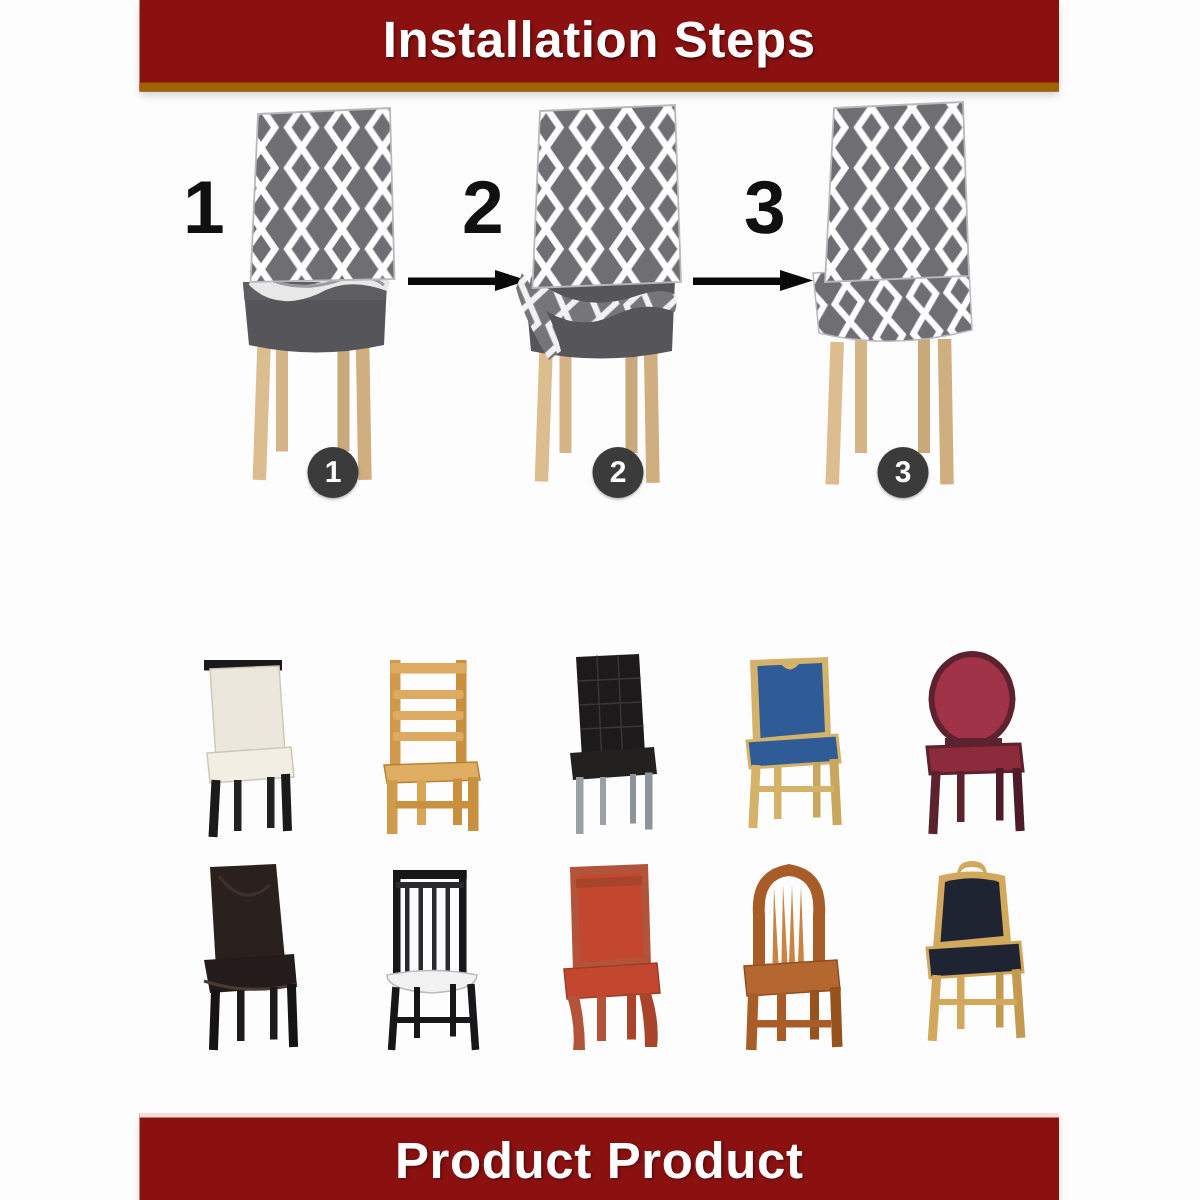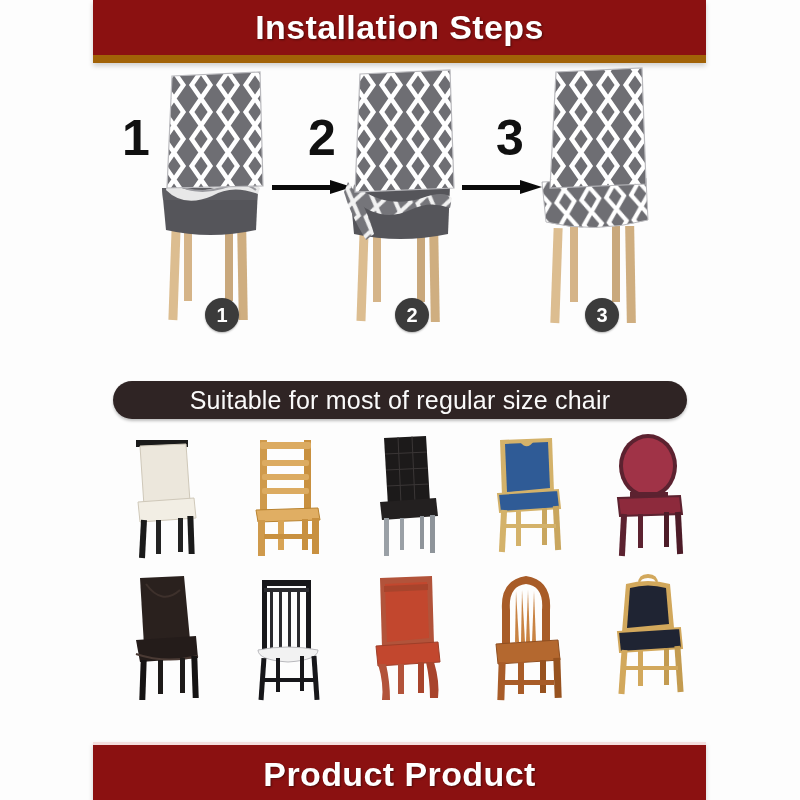--- a/index.html
+++ b/index.html
@@ -11,21 +11,21 @@
     overflow:hidden;
     position:relative;
   }
   .page{position:relative;width:800px;height:800px;background:#fdfdfd;}
 
   
   .banner{
     position:absolute;
     display:flex;align-items:center;justify-content:center;
     background:#8b1111;
-    border-bottom:8px solid #a16207;
+    border-bottom:6px solid #a16207;
     box-shadow:0 3px 5px rgba(0,0,0,.18);
   }
   .banner-text{
     color:#ffffff;
     font-size:34px;
     font-weight:bold;
     letter-spacing:.4px;
     text-shadow:1px 1px 2px rgba(0,0,0,.45);
     white-space:nowrap;
   }
@@ -184,23 +184,20 @@
         <path d="M42 124 L146 120 L148 162 Q94 176 46 164 Z" fill="url(#lattice3s)"></path>
         <path d="M42 124 L146 120 L148 162 Q94 176 46 164 Z" fill="none" stroke="#b9b9bd" stroke-width="1"></path>
 
         <path d="M56 14 L142 10 L146 126 L50 130 Z" fill="url(#lattice3)"></path>
         <path d="M56 14 L142 10 L146 126 L50 130 Z" fill="none" stroke="#b9b9bd" stroke-width="1.2"></path>
       </svg>
       <div class="badge" style="left:85px;top:240px;">3</div>
     </div>
   </div>
 
-  <div id="pill">
-    <span class="pill-text">Suitable for most of regular size chair</span>
-  </div>
 
   <div class="grid">
 
     <div class="grid-row" style="top:0;">
 
       <div class="grid-cell" style="left:0;">
         <svg width="120" height="138" viewBox="0 0 120 138">
           <rect x="26" y="14" width="52" height="7" fill="#1a1a1a"></rect>
           <path d="M30 20 L76 18 L80 76 L34 80 Z" fill="#ece7dc" stroke="#cfc8b9" stroke-width="1"></path>
           <path d="M28 76 L84 72 L86 92 L30 96 Z" fill="#f2eee4" stroke="#cfc8b9" stroke-width="1"></path>

